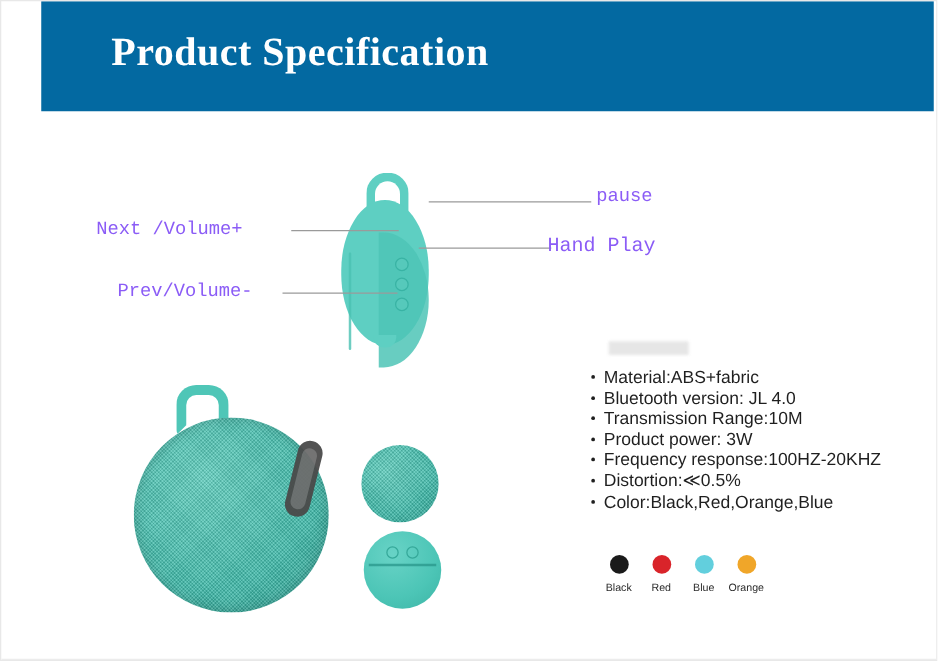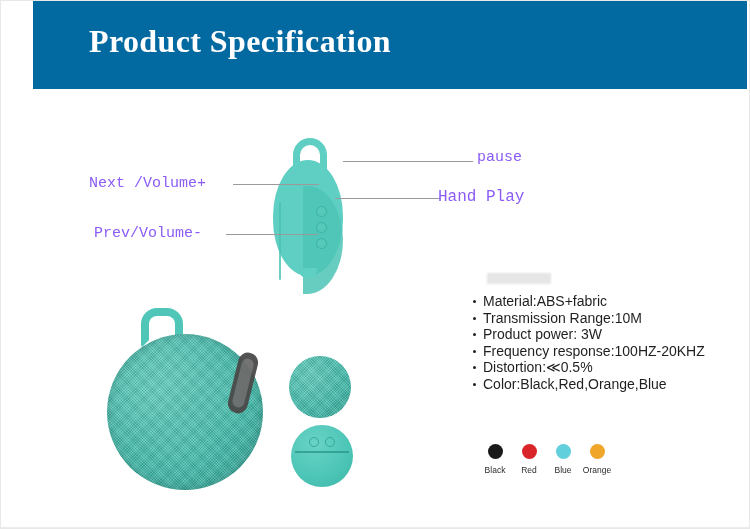--- a/index.html
+++ b/index.html
@@ -43,21 +43,21 @@
     font-family: "Liberation Serif", serif;
   }
   
   .callout-label {
     position: absolute;
     color: #8b5cf6;
     font-size: 15px;
     white-space: nowrap;
     font-family: Liberation Mono, monospace;
   }
-  .lbl-next      { left: 88px;  top: 174px; }
+  .lbl-next      { left: 76px;  top: 174px; }
   .lbl-prev      { left: 93px;  top: 224px; }
   .lbl-pause     { left: 476px; top: 148px; }
   .lbl-handplay  { left: 437px; top: 187px; font-size: 16px; }
 
   .leader {
     position: absolute;
     background: #9a9a9a;
     height: 1px;
   }
   .leader-next  { left: 232px; top: 183px; width: 86px; }
@@ -345,20 +345,21 @@
   <div class="small-disc disc-plain">
     <div class="disc-plain-line"></div>
     <div class="disc-plain-btn dpb1"></div>
     <div class="disc-plain-btn dpb2"></div>
   </div>
 
   <div class="spec-blur"></div>
 
   <div class="spec-list">
     <div class="spec-item">Material:ABS+fabric</div>
+    <div class="spec-item">Bluetooth version: JL 4.0</div>
     <div class="spec-item">Transmission Range:10M</div>
     <div class="spec-item">Product power: 3W</div>
     <div class="spec-item">Frequency response:100HZ-20KHZ</div>
     <div class="spec-item">Distortion:≪0.5%</div>
     <div class="spec-item">Color:Black,Red,Orange,Blue</div>
   </div>
 
   <div class="swatches">
     <div class="swatch sw0">
       <div class="swatch-dot" style="background:#1a1a1a"></div>

